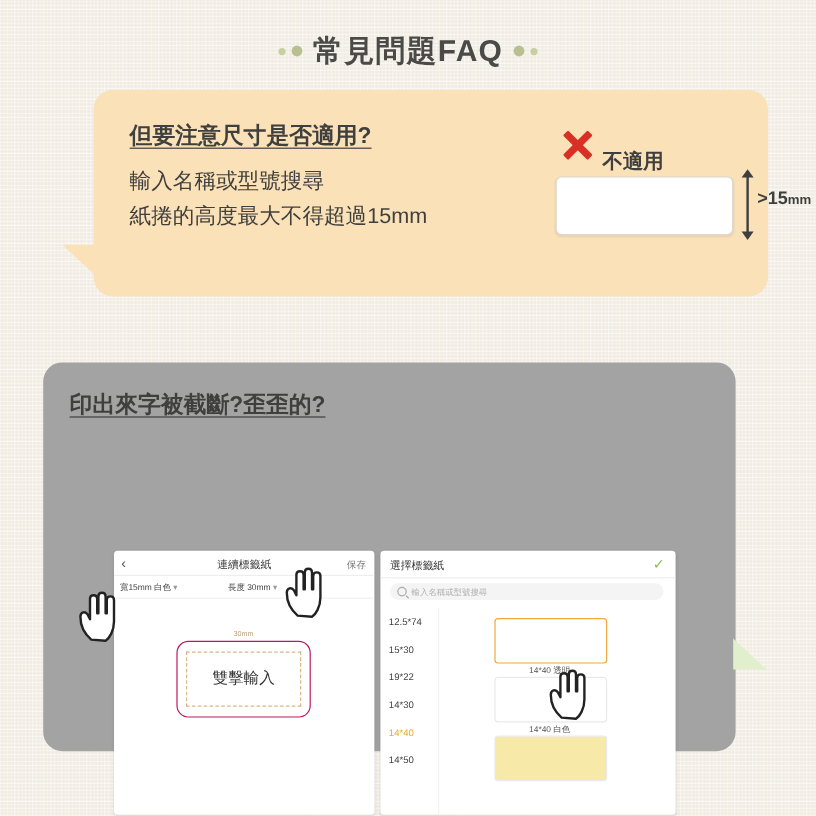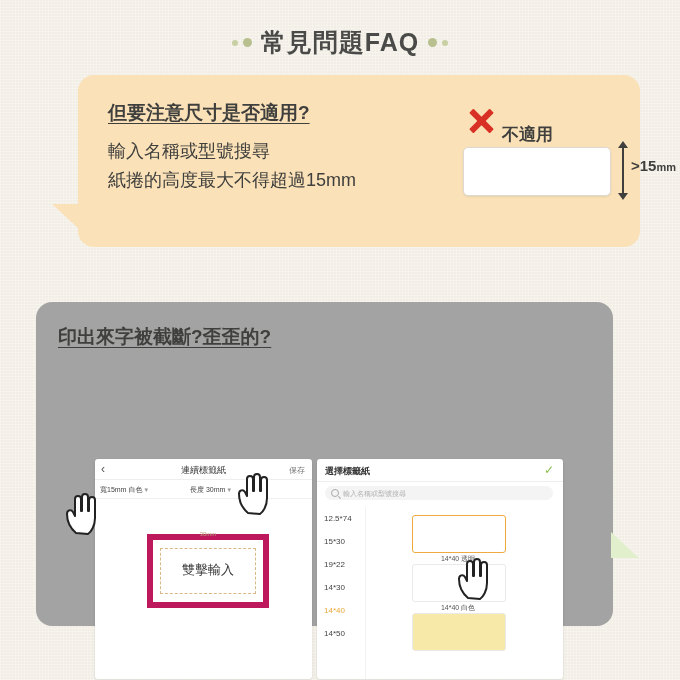--- a/index.html
+++ b/index.html
@@ -285,22 +285,22 @@
   }
   .l-ctrl .cv { color: #999; margin-left: 2px; }
   .l-ctrl.a { left: 5px; }
   .l-ctrl.b { left: 95px; }
   .l-canvas {
     position: absolute;
     left: 52px;
     top: 75px;
     width: 110px;
     height: 62px;
-    border: 6px solid #be185d;
-    border-radius: 0;
+    border: 1px solid #be185d;
+    border-radius: 10px;
   }
   .l-canvas-inner {
     position: absolute;
     left: 7px;
     top: 8px;
     right: 7px;
     bottom: 8px;
     border: 1px dashed #d8b887;
   }
   .l-canvas-text {
@@ -325,21 +325,21 @@
     position: relative;
     height: 22px;
     border-bottom: 1px solid #eeeeee;
   }
   .r-title {
     position: absolute;
     left: 8px;
     top: 6px;
     font-size: 9px;
     color: #333;
-    font-weight: bold;
+    font-weight: normal;
   }
   .r-check {
     position: absolute;
     right: 9px;
     top: 4px;
     font-size: 12px;
     color: #8bbf4d;
   }
   .r-search {
     position: absolute;

